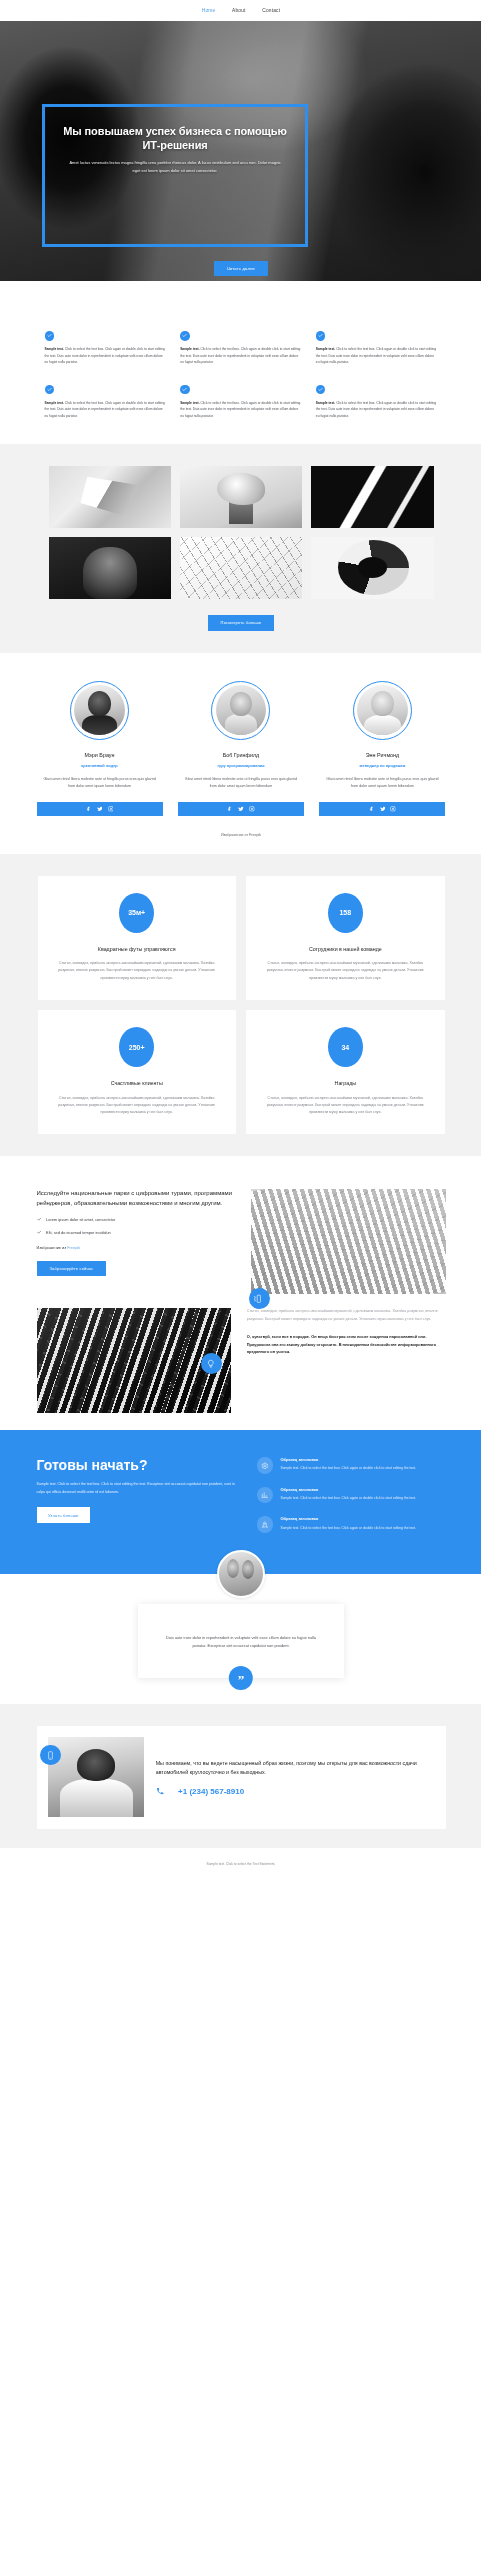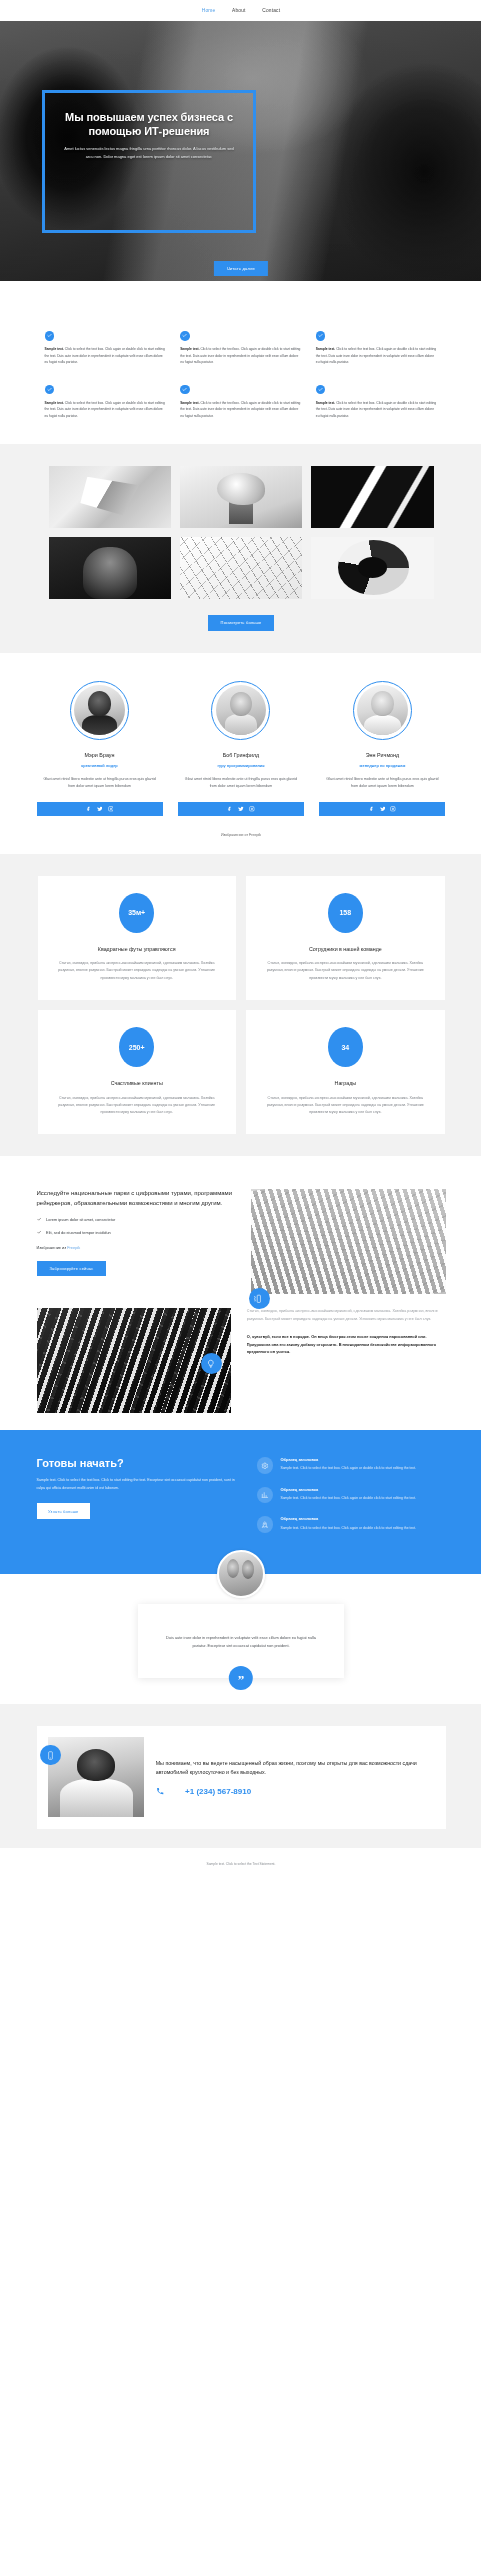--- a/index.html
+++ b/index.html
@@ -38,21 +38,21 @@
       linear-gradient(165deg,#6f6f6f 0%,#585858 28%,#4a4a4a 52%,#3a3a3a 74%,#2e2e2e 100%);
     filter:contrast(1.05);
   }
   .hero-bg:after{
     content:""; position:absolute; inset:0;
     background:
       linear-gradient(100deg, rgba(255,255,255,0) 28%, rgba(210,210,210,.30) 38%, rgba(225,225,225,.36) 58%, rgba(255,255,255,0) 70%),
       linear-gradient(180deg, rgba(0,0,0,.18), rgba(0,0,0,.34));
   }
   .hero-frame {
-    position:absolute; left:42px; top:69px; width:214px; height:143px;
+    position:absolute; left:42px; top:83px; width:266px; height:143px;
     border:3.9px solid #2f8fef;
     z-index:3;
   }
   .hero-inner {
     position:absolute; inset:0;
     display:flex; flex-direction:column; align-items:center; justify-content:flex-start;
     padding:16.7px 18px 0;
   }
   .hero-title {
     color:#fff; font-size:11px; font-weight:bold; line-height:1.30;
@@ -247,21 +247,21 @@
   .b2 { left:164px; top:45px; }
   .p2-txt { font-size:3.7px; line-height:2.05; color:#9a9ea3; }
   .p2-txt2 { margin-top:9.6px; font-size:3.9px; line-height:1.95; color:#1d1d1d; font-weight:bold; }
 
   
   .cta { background:#2f8fef; padding:27px 0 28px; }
   .cta-row {
     max-width:409px; margin:0 auto;
     display:grid; grid-template-columns:1.05fr 1fr; column-gap:22px; align-items:start;
   }
-  .cta h3 { color:#fff; font-size:11px; font-weight:bold; }
+  .cta h3 { color:#fff; font-size:14px; font-weight:bold; }
   .cta p { color:#e3effb; font-size:3.6px; line-height:2.0; margin-top:8.4px; }
   .cta-btn {
     margin-top:11.6px; background:#fff; color:#2f8fef; border:0;
     font-size:4px; padding:5.1px 11.6px; cursor:pointer; letter-spacing:0.2px;
     font-family:"Liberation Sans", sans-serif;
   }
   .cta-item { display:flex; gap:7px; margin-bottom:13px; }
   .cta-ic {
     width:16.7px; height:16.7px; border-radius:50%; flex:0 0 16.7px;
     background:rgba(255,255,255,.18);
@@ -312,21 +312,21 @@
   .fphoto:after{content:"";position:absolute;left:30%;top:14%;width:40%;height:40%;
      border-radius:50% 50% 44% 44%;background:radial-gradient(circle at 46% 40%,#5c5c5c,#1f1f1f 78%);}
   .fphoto:before{content:"";position:absolute;left:12%;top:52%;width:76%;height:52%;
      border-radius:38% 38% 0 0;background:linear-gradient(#ffffff,#bdbdbd);}
   .fbadge {
     position:absolute; left:3.9px; top:19px; width:20.6px; height:20.6px; border-radius:50%;
     background:#2f8fef; display:flex; align-items:center; justify-content:center; z-index:4;
   }
   .fbadge svg { width:9px; height:9px; fill:none; stroke:#fff; stroke-width:1.6; }
   .ftext { font-size:5.3px; line-height:1.72; color:#1d1d1d; }
-  .fphone { display:flex; align-items:center; gap:21px; margin-top:10.3px; }
+  .fphone { display:flex; align-items:center; gap:14px; margin-top:10.3px; }
   .fphone svg { width:8.4px; height:8.4px; fill:#2f8fef; }
   .fphone span { font-size:8px; font-weight:bold; color:#2f8fef; }
 
   
   .bottom { background:#fff; padding:14px 0 16.7px; text-align:center; }
   .bottom p { font-size:3.3px; color:#8a8e93; }
 </style>
 </head>
 <body>
 

